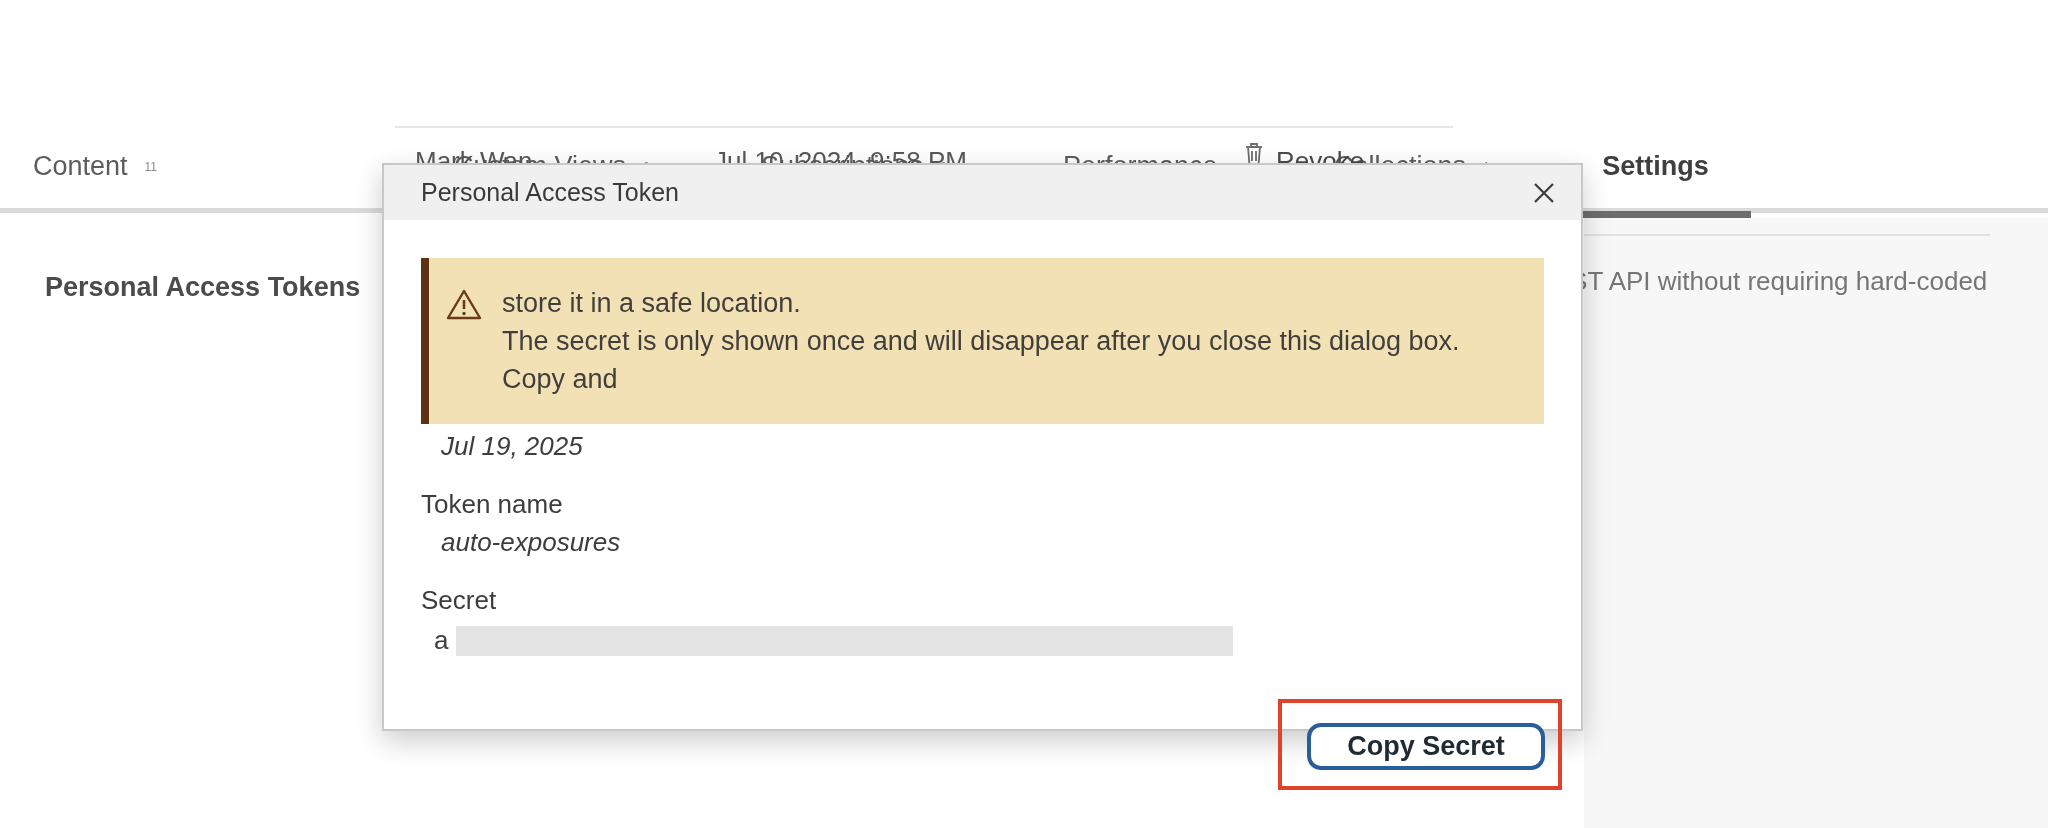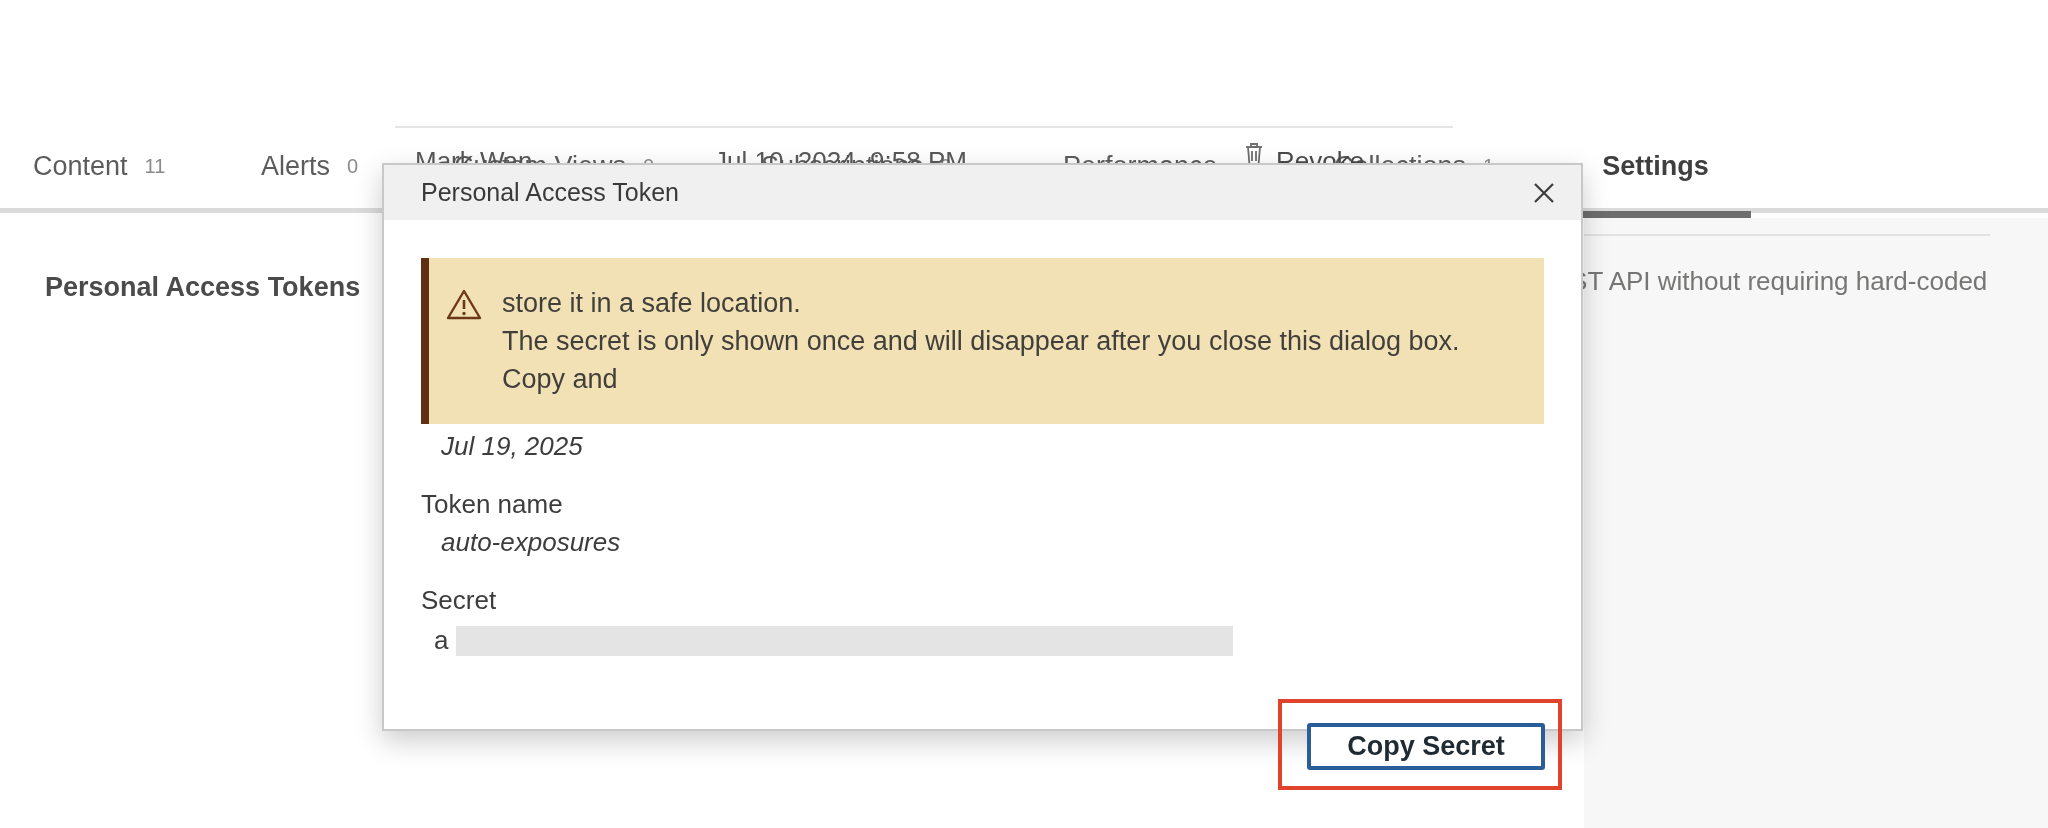--- a/index.html
+++ b/index.html
@@ -8,21 +8,21 @@
     position:relative; width:2048px; height:828px; overflow:hidden;
     font-family:"Liberation Sans", sans-serif; background:#ffffff;
   }
 
   
   .tabbar { position:absolute; left:0; top:120px; width:2048px; height:93px;
             border-bottom:5px solid #dbdbdb; z-index:1; }
   .tab { position:absolute; top:0; height:93px; display:flex; align-items:center;
          gap:17px; padding:0 36px; cursor:pointer; }
   .tab-label { font-size:27px; color:#5c5c5c; white-space:nowrap; }
-  .tab-count { font-size:20px; color:#8b8b8b; }
+  .tab-count { font-size:12px; color:#8b8b8b; }
   .tab.active { width:191px; padding:0; justify-content:center; }
   .tab.active .tab-label { font-weight:700; color:#3f3f3f; }
   .tab.active .underline { position:absolute; left:0; right:0; bottom:-5px;
                            height:7px; background:#6d6d6d; }
 
   
   .bg-divider1 { position:absolute; left:395px; top:126px; width:1058px; height:2px;
                  background:#e6e6e6; z-index:1; }
   .bg-row { position:absolute; top:146px; left:0; width:2048px; height:40px; z-index:1;
             font-size:26px; color:#585858; }
@@ -60,43 +60,39 @@
   .warning-icon { flex:0 0 auto; align-self:flex-start; margin-top:4px; }
   .warning-text { font-size:27px; line-height:38px; color:#413f3b; }
 
   .f-label  { margin-top:27px; font-size:26px; color:#3d3d3d; }
   .f-value  { margin-top:7px; margin-left:20px; font-size:26px; color:#3d3d3d;font-style:italic; }
   .secret-row { margin-top:9px; display:flex; align-items:center; }
   .secret-char { margin-left:13px; font-size:26px; color:#3d3d3d; }
   .secret-bar { margin-left:8px; width:777px; height:30px; background:#e4e4e4; }
 
   .copy-btn { position:absolute; left:923px; top:465px; width:238px; height:47px;
-              background:#ffffff; border:4px solid #2b5d99; border-radius:3px;
+              background:#ffffff; border:4px solid #2b5d99; border-radius:14px;
               font-family:"Liberation Sans", sans-serif; font-size:27px; font-weight:700;
               color:#1f2a32; cursor:pointer; }
   .annotation-rect { position:absolute; left:894px; top:441px; width:284px; height:91px;
                      border:4px solid #e0432c; pointer-events:none; z-index:5; }
 </style>
 </head>
 <body>
 
 <div class="screen">
 
   <div class="right-panel"></div>
   <div class="bg-divider2"></div>
   <div class="right-text">REST API without requiring hard-coded</div>
 
   <div class="tabbar">
     <div class="tab" style="left:-3px">
       <span class="tab-label">Content</span>
       <span class="tab-count">11</span>
-    </div>
-    <div class="tab" style="left:225px">
-      <span class="tab-label">Alerts</span>
-      <span class="tab-count">0</span>
     </div>
     <div class="tab" style="left:418px">
       <span class="tab-label">Custom Views</span>
       <span class="tab-count">0</span>
     </div>
     <div class="tab" style="left:725px">
       <span class="tab-label">Subscriptions</span>
       <span class="tab-count">0</span>
     </div>
     <div class="tab" style="left:1027px">

